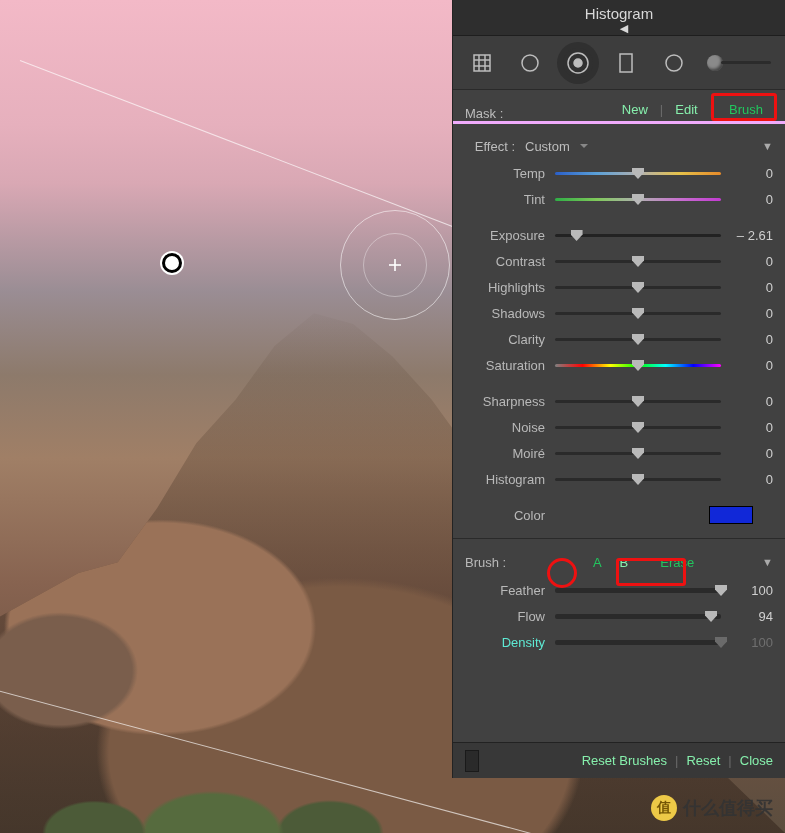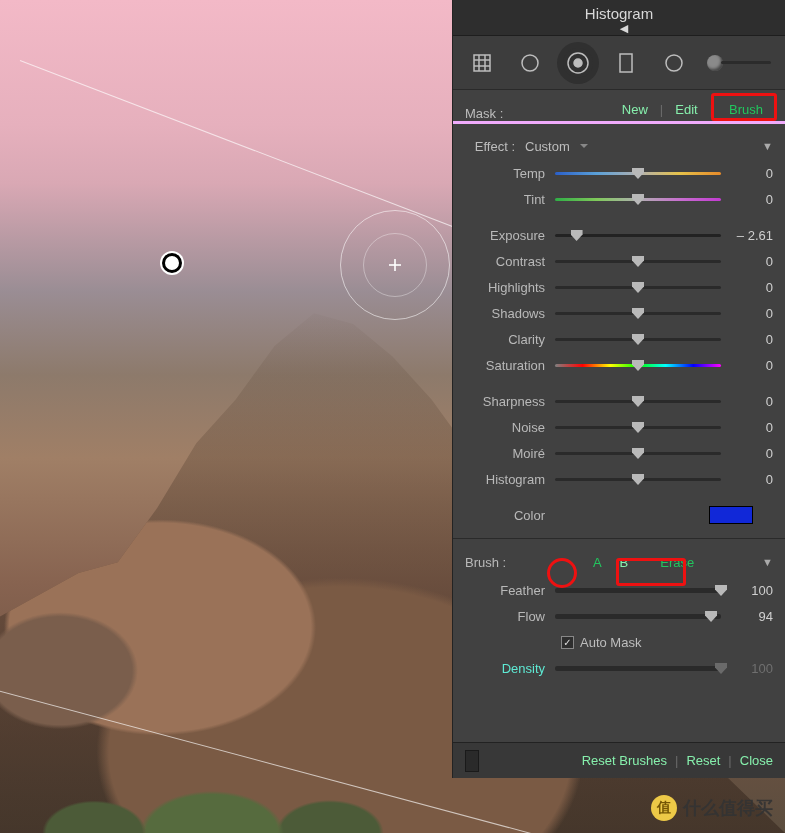--- a/index.html
+++ b/index.html
@@ -337,24 +337,20 @@
         <span class="val">100</span>
       </div>
       <div class="row">
         <span class="lab">Flow</span>
         <div class="slider">
             <div class="track big"></div>
             <div class="thumb" style="left:94%"></div>
           </div>
         <span class="val">94</span>
       </div>
-      <div class="row" style="padding-left:96px;">
-        <span class="chk on"></span>
-        <span>Auto Mask</span>
-      </div>
       <div class="row">
         <span class="lab" style="color:#5eead4">Density</span>
         <div class="slider disabled">
             <div class="track big"></div>
             <div class="thumb" style="left:100%"></div>
           </div>
         <span class="val dim">100</span>
       </div>
     </div>
 

